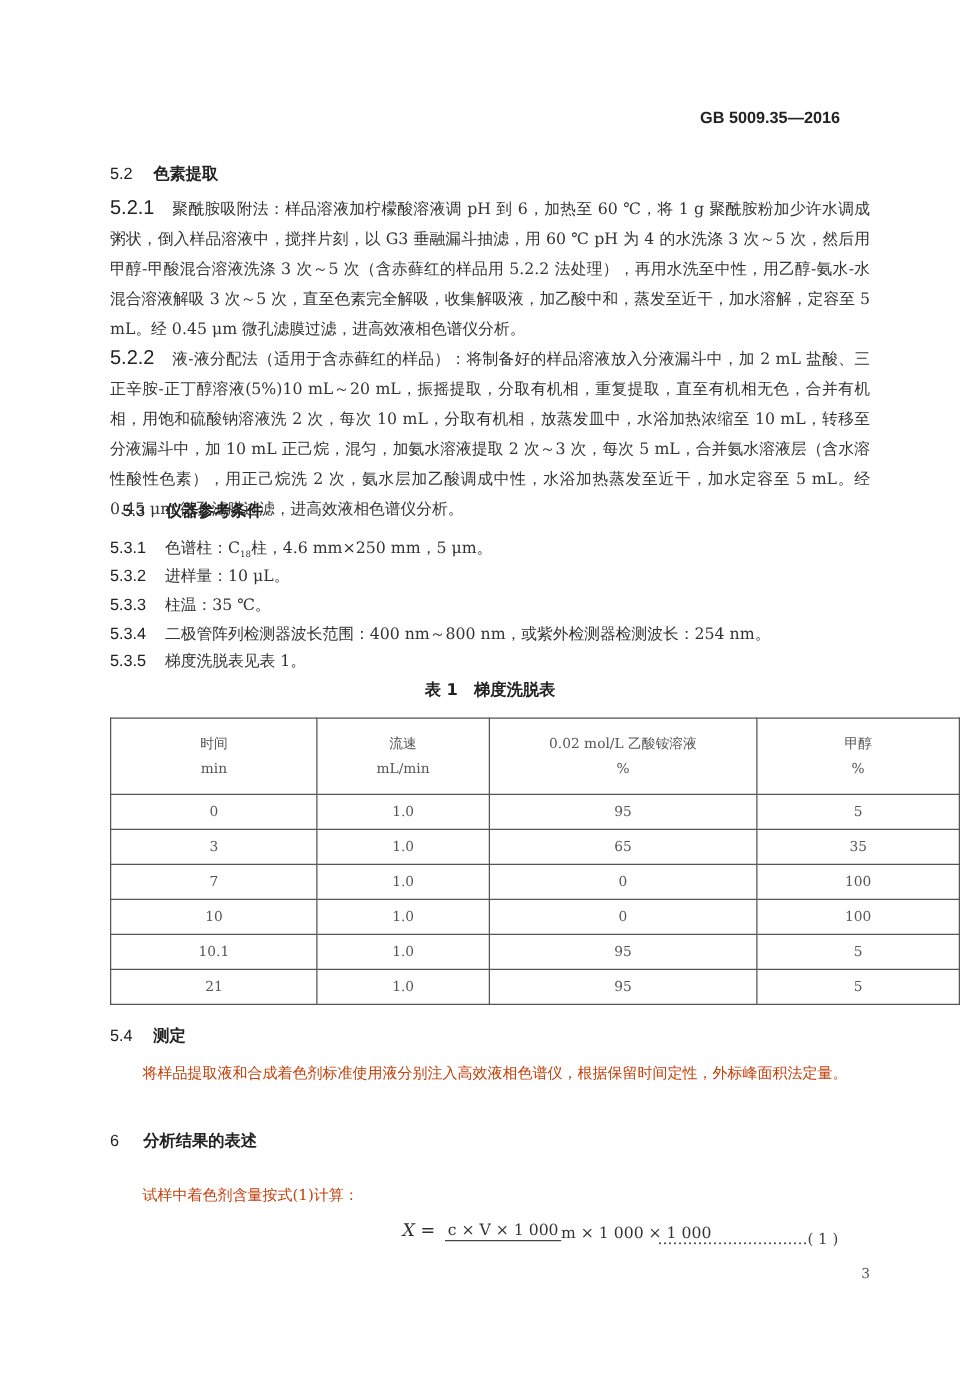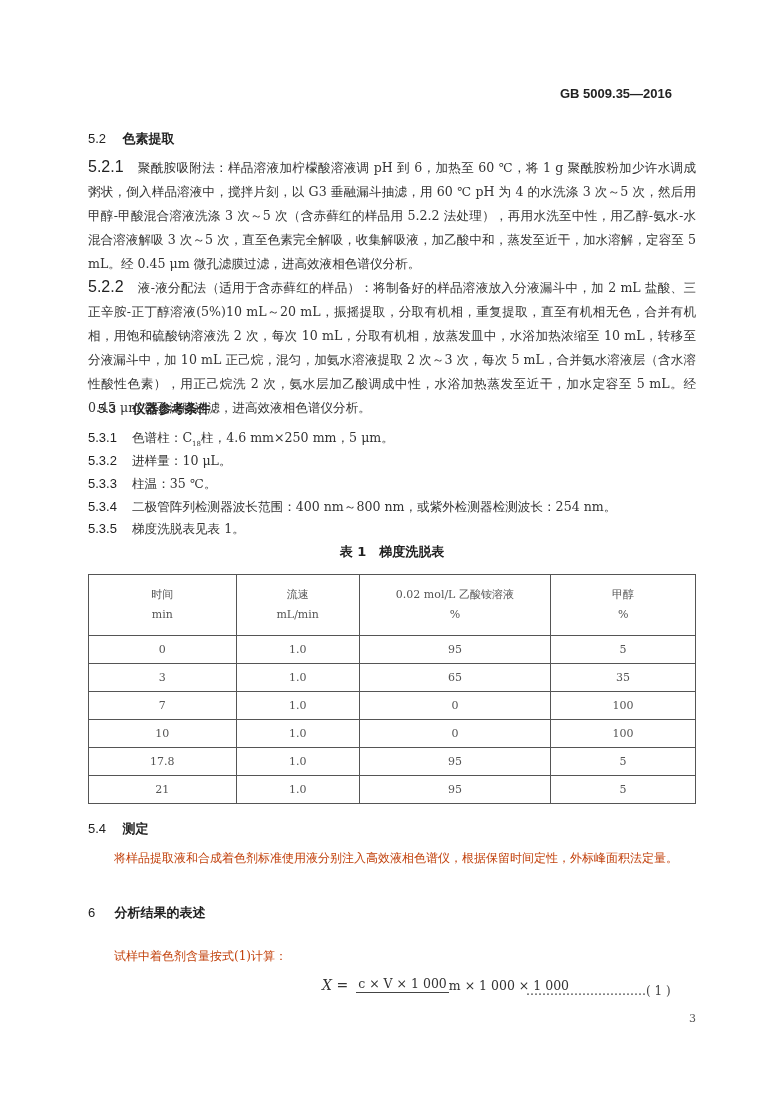--- a/index.html
+++ b/index.html
@@ -9,21 +9,21 @@
   .std-no { left:560px; top:86px; width:136px; text-align:left;
             font-family:"Liberation Sans","DejaVu Sans",sans-serif; font-weight:bold; font-size:13px; color:#222; }
   .h2 { font-family:"DejaVu Sans","Liberation Sans",sans-serif; font-weight:bold; font-size:13px; color:#222; left:88px; }
   .h2 .num { display:inline-block; width:30px; font-weight:normal; font-family:"Liberation Sans",sans-serif; }
   .para { left:88px; width:608px; font-size:12.6px; line-height:24.1px; text-align:justify; color:#333; }
   .para .num { font-family:"Liberation Sans","DejaVu Sans",sans-serif; font-size:16px; color:#222; margin-right:14px; }
   .item { left:88px; font-size:12.6px; line-height:20px; color:#333; white-space:nowrap; }
   .item .num { display:inline-block; width:44px; font-family:"Liberation Sans","DejaVu Sans",sans-serif; font-size:13px; color:#222; }
   .tcaption { left:88px; width:608px; text-align:center; top:543px;
               font-family:"DejaVu Sans","Liberation Sans",sans-serif; font-weight:bold; font-size:13px; color:#222; }
-  table.grad { position:absolute; left:88px; top:574px; width:608px; border-collapse:collapse;
+  table.grad { position:absolute; left:88px; top:574px; width:680px; border-collapse:collapse;
                font-size:11px; color:#555; }
   table.grad th, table.grad td { border:1px solid #555; text-align:center; font-weight:normal; }
   table.grad { border:1.6px solid #444; }
   table.grad th { height:58px; line-height:20px; vertical-align:middle; }
   table.grad td { height:25px; }
   .indent-para { left:88px; width:608px; font-size:12px; line-height:24px; text-indent:26px; text-align:justify; color:#c2410c; }
   .formula { left:322px; top:976px; font-size:14px; color:#333; display:flex; align-items:center; }
   .formula .lhs { font-style:italic; margin-right:4px; }
   .frac { display:inline-flex; flex-direction:row; align-items:center; margin-left:4px; }
   .frac .numr { border-bottom:1px solid #444; padding:0 2px 1px 2px; font-size:12.5px; }
@@ -106,21 +106,21 @@
       <td>0</td>
       <td>100</td>
     </tr>
     <tr>
       <td>10</td>
       <td>1.0</td>
       <td>0</td>
       <td>100</td>
     </tr>
     <tr>
-      <td>17.8</td>
+      <td>10.1</td>
       <td>1.0</td>
       <td>95</td>
       <td>5</td>
     </tr>
     <tr>
       <td>21</td>
       <td>1.0</td>
       <td>95</td>
       <td>5</td>
     </tr>

